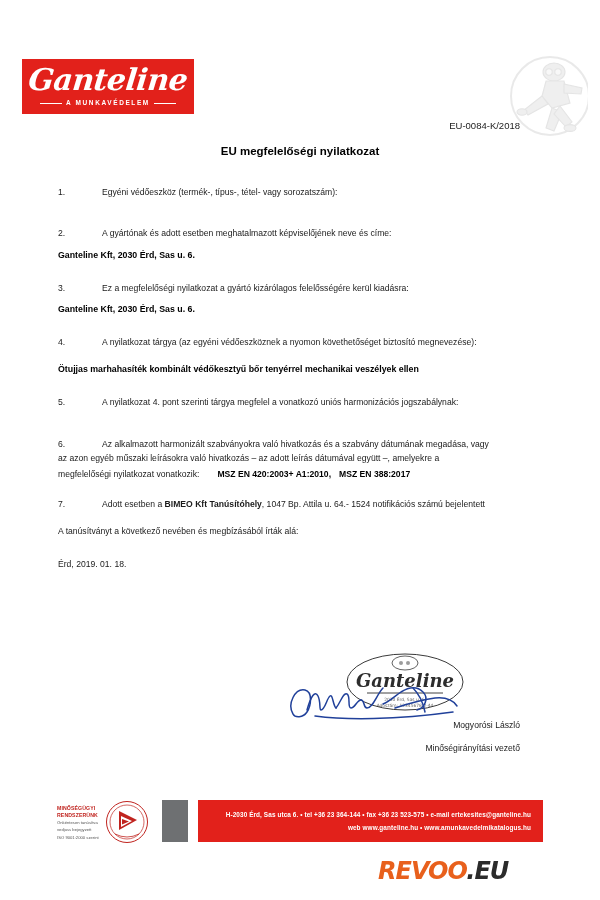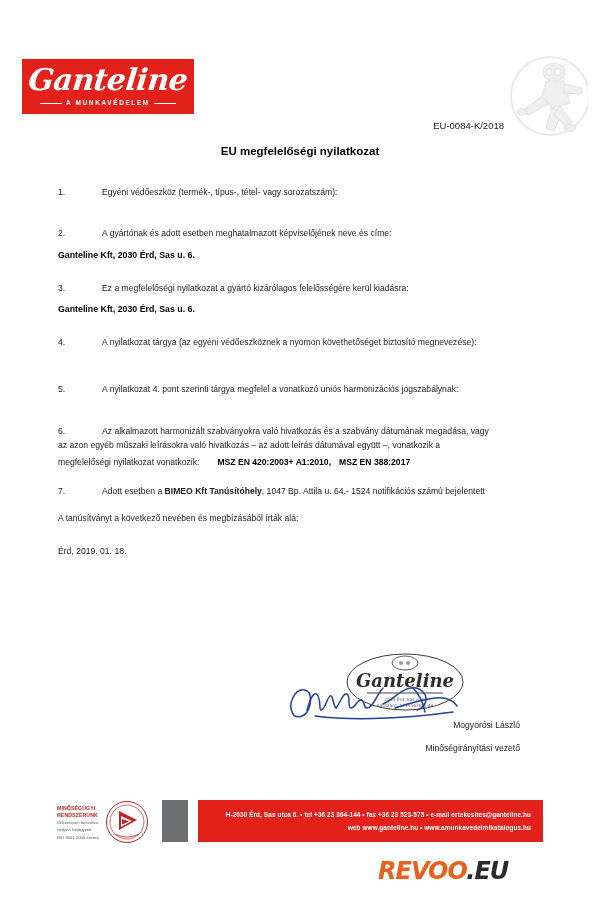--- a/index.html
+++ b/index.html
@@ -63,21 +63,21 @@
   
   .watermark-figure {
     position: absolute;
     right: 12px; top: 48px;
     width: 86px; height: 96px;
     opacity: 0.55;
   }
 
   .doc-number {
     position: absolute;
-    right: 96px; top: 120px;
+    right: 80px; top: 120px;
     font-size: 9.5px;
     color: #222;
     white-space: nowrap;
   }
 
   .doc-title {
     position: absolute;
     left: 0; top: 145px;
     width: 600px;
     text-align: center;
@@ -306,38 +306,39 @@
     <div class="answer">Ganteline Kft, 2030 Érd, Sas u. 6.</div>
   </div>
   <div class="spacer-lg"></div>
 
   <div class="clause">
     <div class="clause-line">
       <span class="clause-num">4.</span>
       <span class="clause-text">A nyilatkozat tárgya (az egyéni védőeszköznek a nyomon követhetőséget biztosító megnevezése):</span>
     </div>
     <div class="spacer-md"></div>
+    <div class="answer">Ötujjas marhahasíték kombinált védőkesztyű bőr tenyérrel mechanikai veszélyek ellen</div>
   </div>
   <div class="spacer-lg"></div>
 
   <div class="clause">
     <div class="clause-line">
       <span class="clause-num">5.</span>
       <span class="clause-text">A nyilatkozat 4. pont szerinti tárgya megfelel a vonatkozó uniós harmonizációs jogszabálynak:</span>
     </div>
     <div class="spacer-sm"></div>
   </div>
   <div class="spacer-lg"></div>
 
   <div class="clause">
     <div class="clause-line">
       <span class="clause-num">6.</span>
       <span class="clause-text">Az alkalmazott harmonizált szabványokra való hivatkozás és a szabvány dátumának megadása, vagy</span>
     </div>
-    <div class="cont-line">az azon egyéb műszaki leírásokra való hivatkozás – az adott leírás dátumával együtt –, vonatkozik a</div>
+    <div class="cont-line">az azon egyéb műszaki leírásokra való hivatkozás – az adott leírás dátumával együtt –, amelyekre a</div>
     <div class="cont-line">
       <span>megfelelőségi nyilatkozat vonatkozik:</span><span class="std-gap"></span><b>MSZ EN 420:2003+ A1:2010,</b><span class="std-gap2"></span><b>MSZ EN 388:2017</b>
     </div>
   </div>
   <div class="spacer-md"></div>
 
   <div class="clause">
     <div class="clause-line">
       <span class="clause-num">7.</span>
       <span class="clause-text"><span>Adott esetben a </span><b>BIMEO Kft Tanúsítóhely</b><span>, 1047 Bp. Attila u. 64.- 1524 notifikációs számú bejelentett</span></span>

